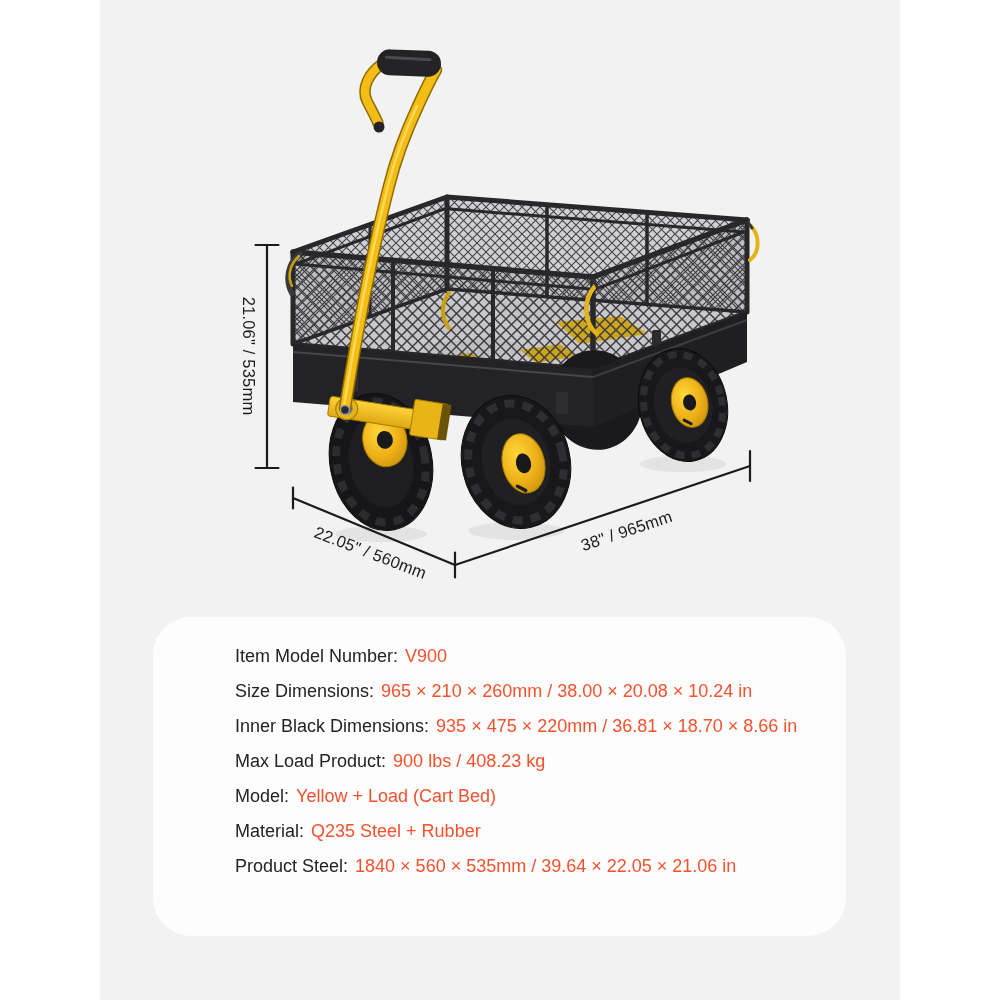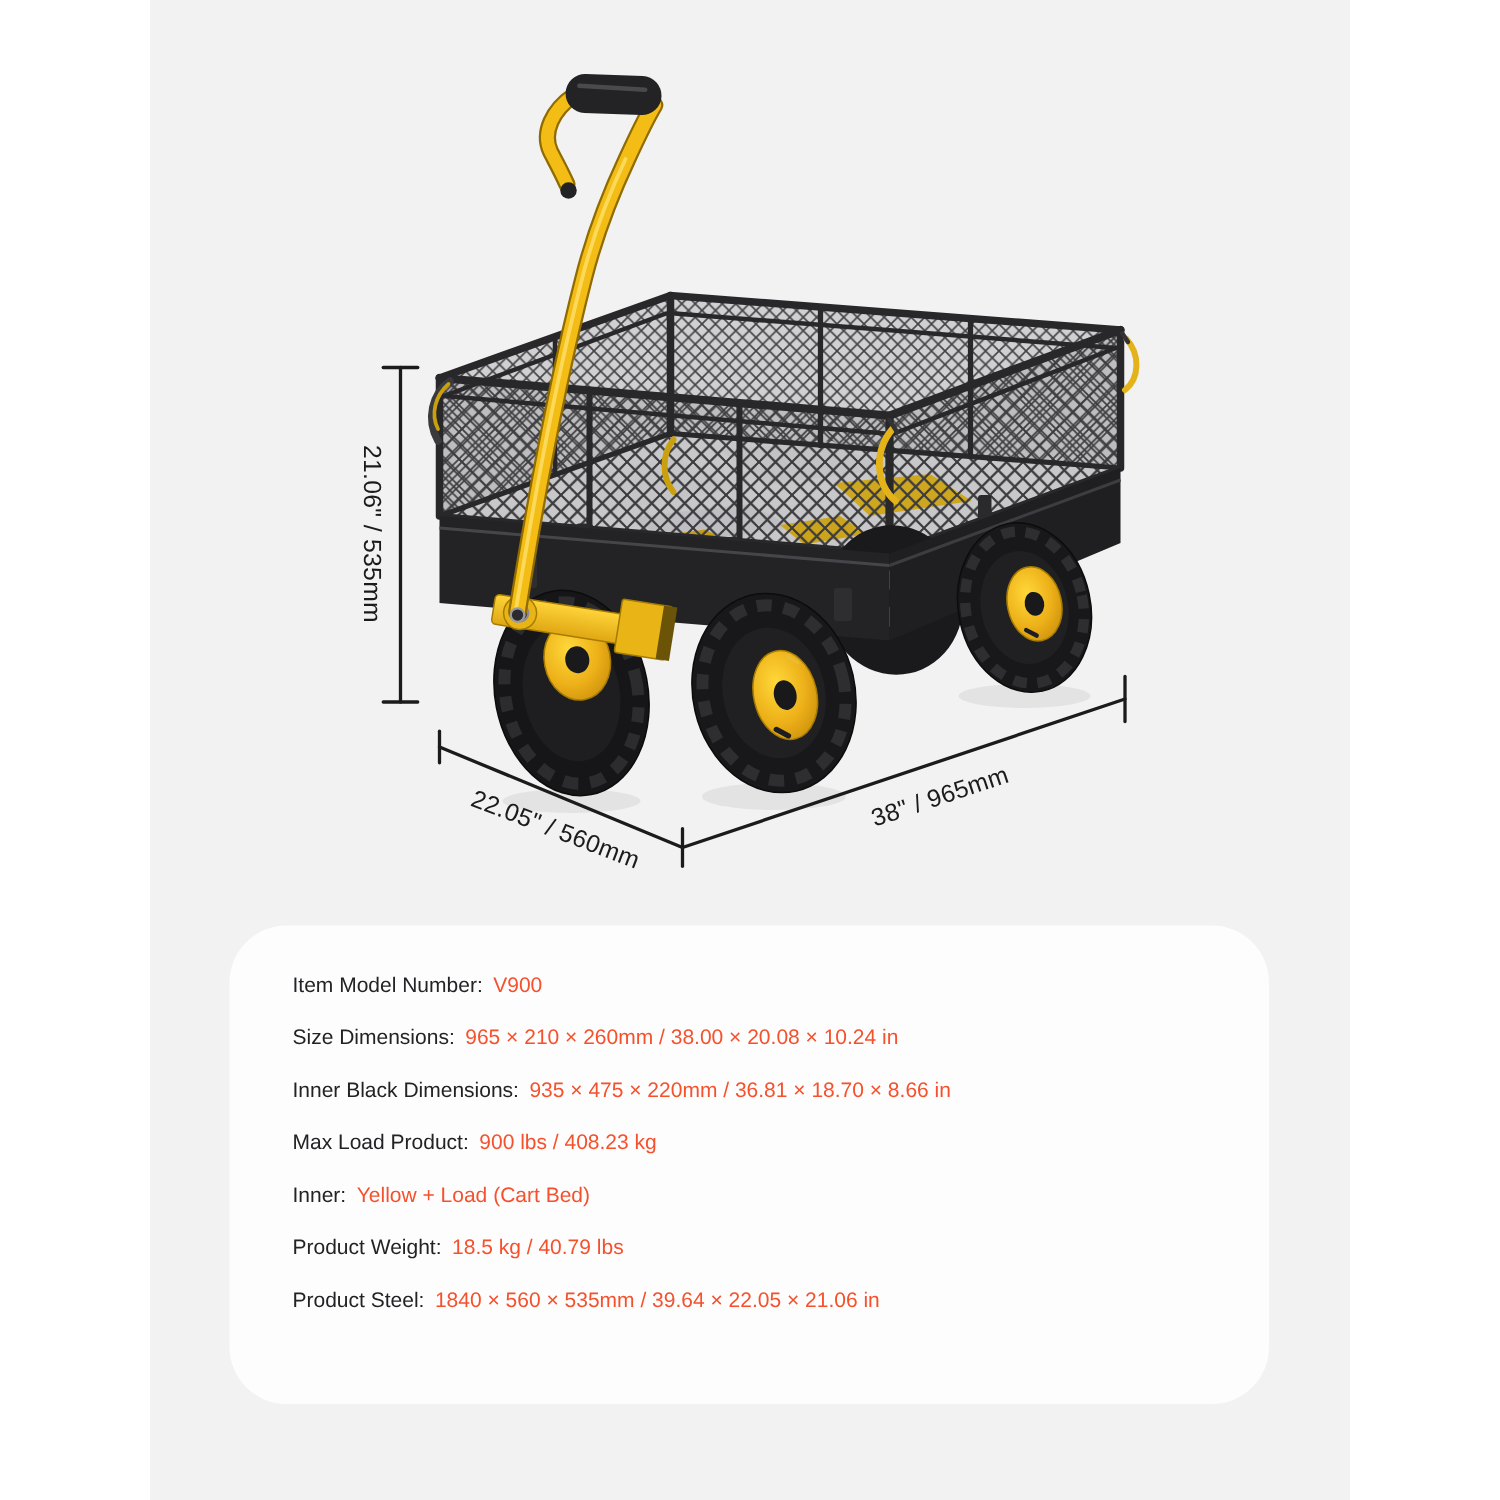--- a/index.html
+++ b/index.html
@@ -5,21 +5,21 @@
   html,body{margin:0;padding:0;}
   body{background:#ffffff;font-family:"Liberation Sans",sans-serif;}
   .page{position:relative;width:1000px;height:1000px;background:#ffffff;overflow:hidden;}
   .stage{position:absolute;left:100px;top:0;width:800px;height:1000px;background:#f2f2f3;}
   .scene{position:absolute;left:0;top:0;width:1000px;height:1000px;}
   .spec-panel{
     position:absolute;left:153px;top:617px;width:693px;height:319px;
     background:#fdfdfd;border-radius:38px;box-sizing:border-box;
     padding:22px 20px 0 42px;
   }
-  .spec-row{height:35px;line-height:35px;white-space:nowrap;font-size:14px;}
+  .spec-row{height:35px;line-height:35px;white-space:nowrap;font-size:18px;margin-left:40px;}
   .spec-label{color:#232326;margin-right:7px;}
   .spec-value{color:#f5512d;}
   .dim-text{font-size:16.5px;fill:#1b1b1c;letter-spacing:.2px;}
 </style>
 </head>
 <body>
 
 <div class="page">
   <div class="stage"></div>
 
@@ -196,22 +196,22 @@
     <div class="spec-row">
       <span class="spec-label">Size Dimensions:</span><span class="spec-value">965 × 210 × 260mm / 38.00 × 20.08 × 10.24 in</span>
     </div>
     <div class="spec-row">
       <span class="spec-label">Inner Black Dimensions:</span><span class="spec-value">935 × 475 × 220mm / 36.81 × 18.70 × 8.66 in</span>
     </div>
     <div class="spec-row">
       <span class="spec-label">Max Load Product:</span><span class="spec-value">900 lbs / 408.23 kg</span>
     </div>
     <div class="spec-row">
-      <span class="spec-label">Inner:</span><span class="spec-value">Yellow + Load (Cart Bed)</span>
-    </div>
-    <div class="spec-row">
-      <span class="spec-label">Product Weight:</span><span class="spec-value">18.5 kg / 40.79 lbs</span>
+      <span class="spec-label">Model:</span><span class="spec-value">Yellow + Load (Cart Bed)</span>
+    </div>
+    <div class="spec-row">
+      <span class="spec-label">Material:</span><span class="spec-value">Q235 Steel + Rubber</span>
     </div>
     <div class="spec-row">
       <span class="spec-label">Product Steel:</span><span class="spec-value">1840 × 560 × 535mm / 39.64 × 22.05 × 21.06 in</span>
     </div>
   </div>
 </div>
 
 </body></html>

